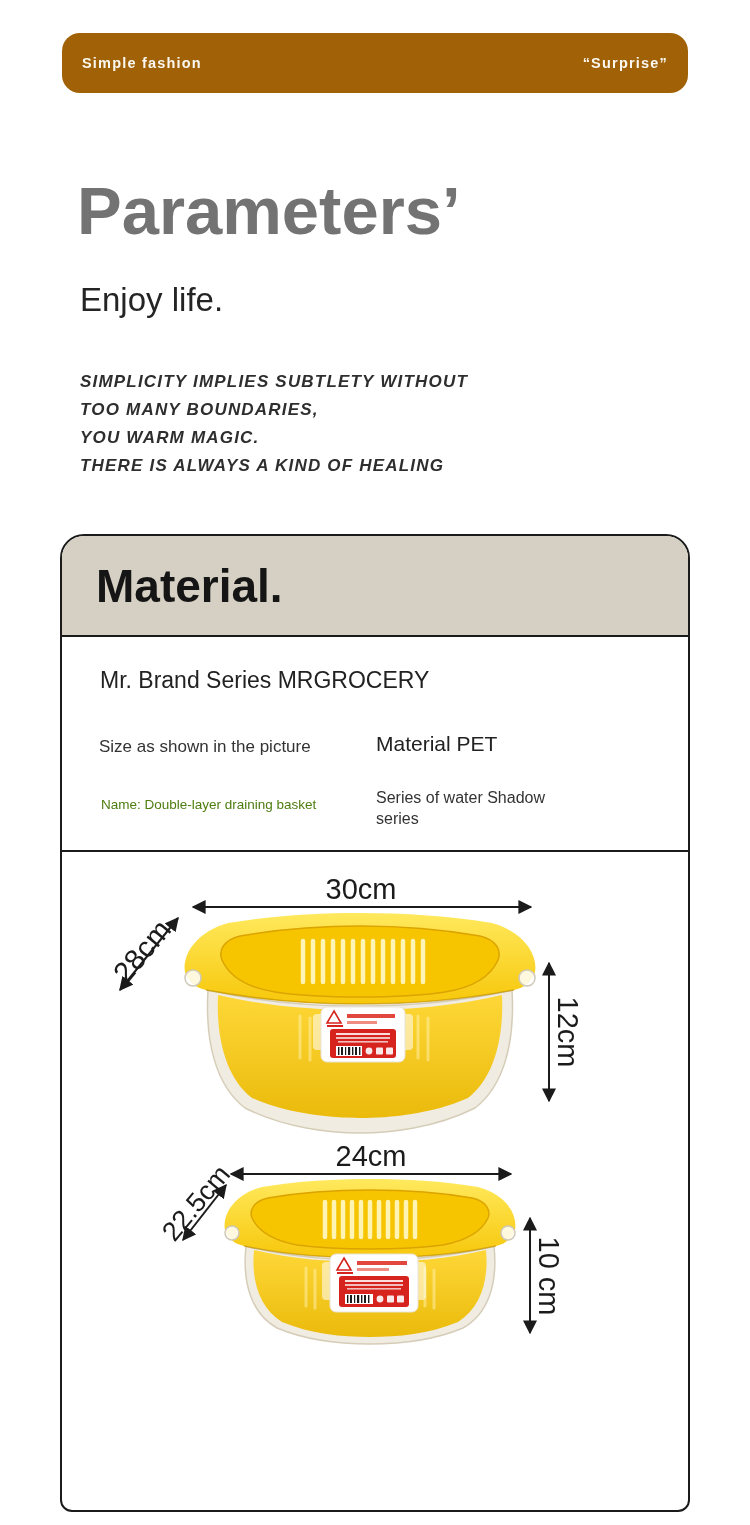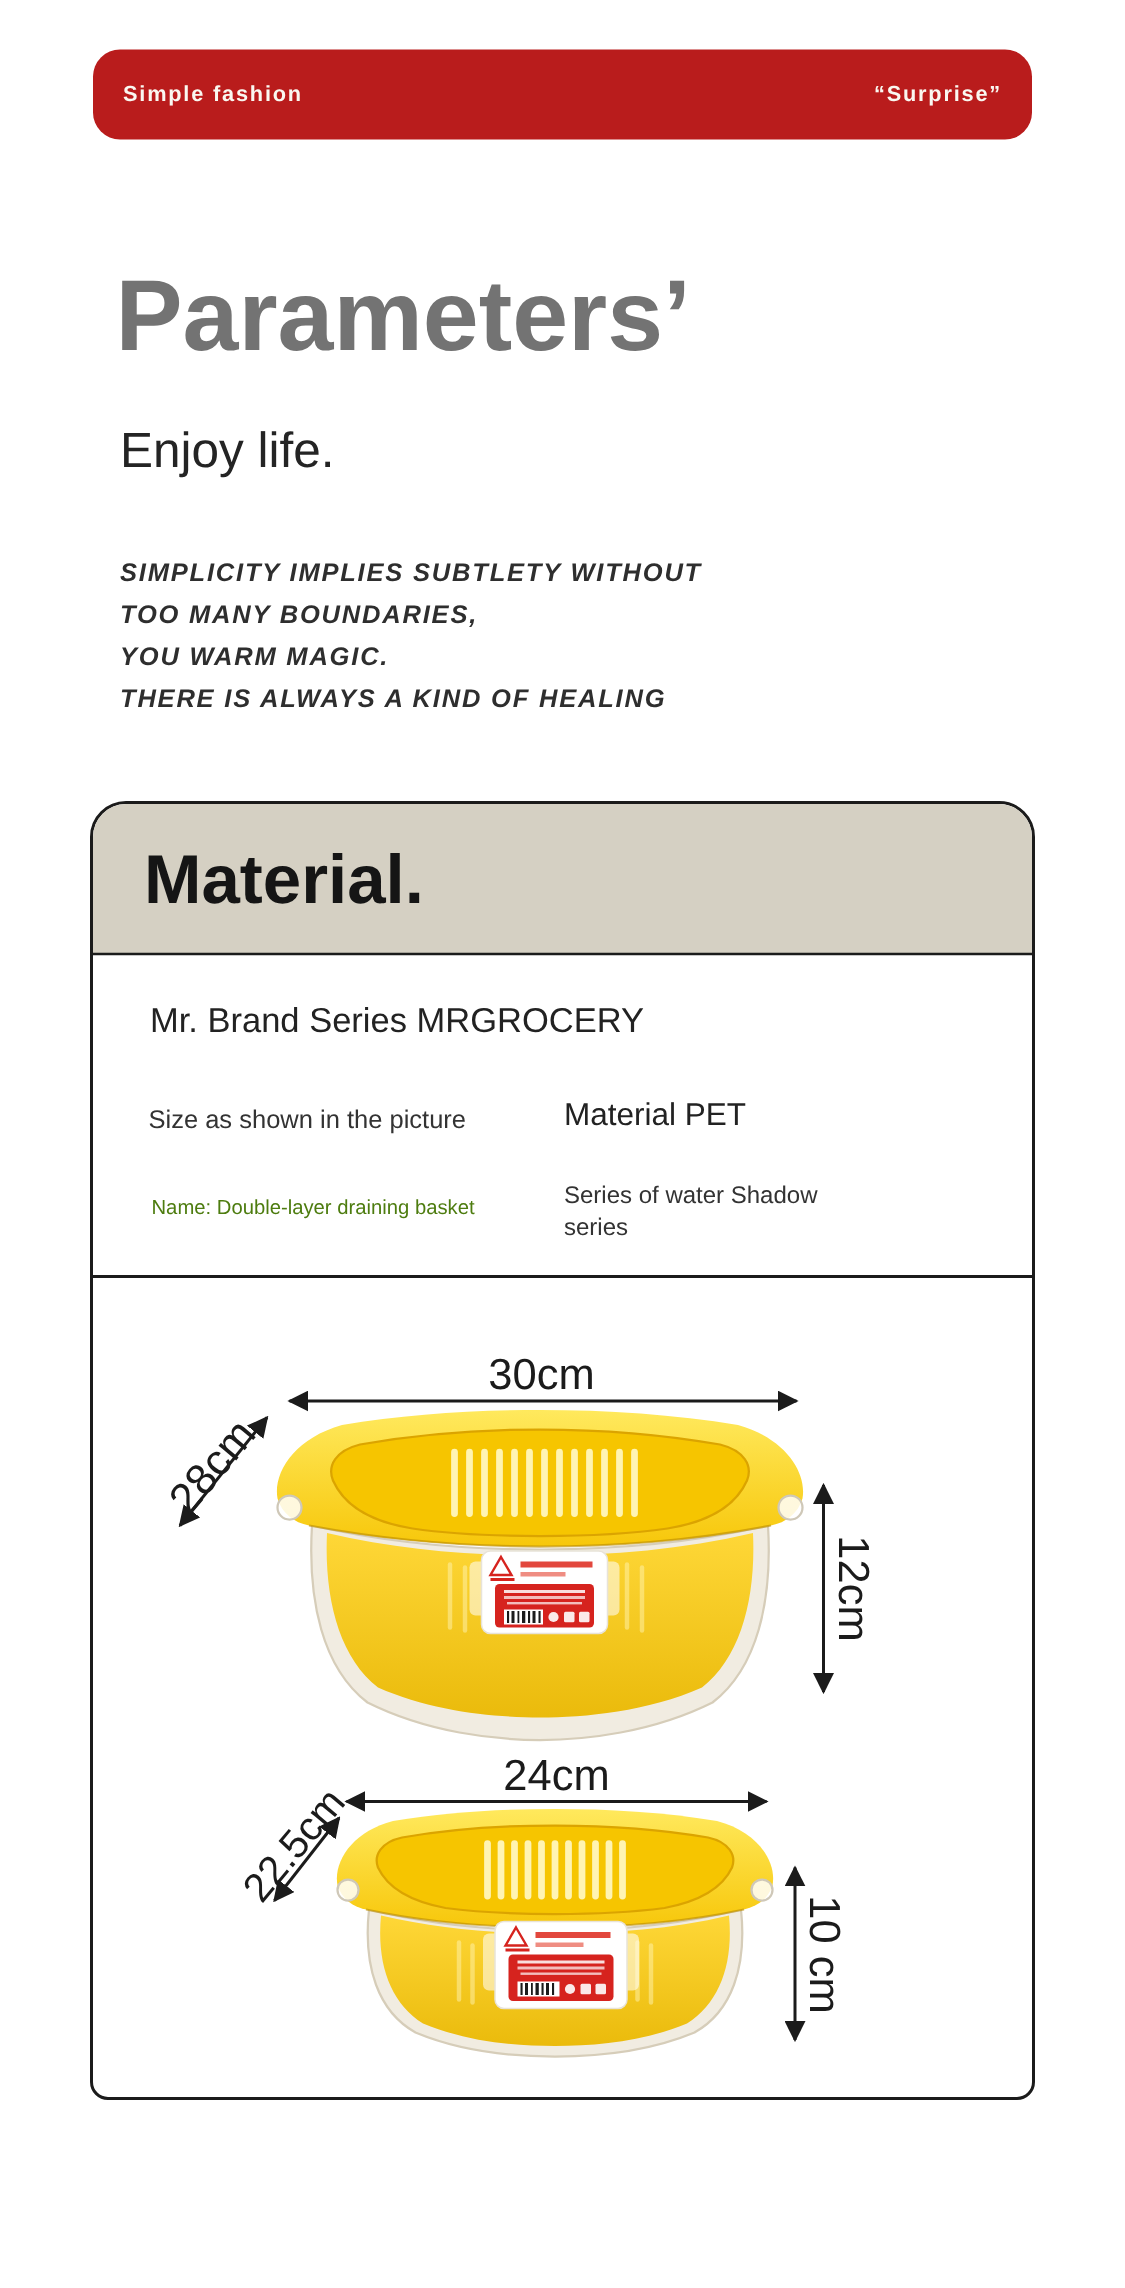--- a/index.html
+++ b/index.html
@@ -5,50 +5,50 @@
   html,body{margin:0;padding:0;}
   body{
     width:750px;height:1525px;position:relative;background:#ffffff;
     font-family:"Liberation Sans",sans-serif;color:#1b1b1b;overflow:hidden;
   }
   .abs{position:absolute;}
 
   
   .top-bar{
     left:62px;top:33px;width:626px;height:60px;border-radius:18px;
-    background:#b91c1c;display:flex;align-items:center;justify-content:space-between;
+    background:#a16207;display:flex;align-items:center;justify-content:space-between;
     padding:0 20px;box-sizing:border-box;
   }
   .top-bar span{
     font-size:14.5px;font-weight:bold;color:#faf8f1;letter-spacing:1.2px;
   }
 
   
   .hero-title{left:77px;top:176px;font-size:67px;font-weight:bold;color:#737373;line-height:1.05;}
   .hero-subtitle{left:80px;top:281px;font-size:33px;font-weight:400;color:#242424;}
   .tagline{left:80px;top:368px;font-size:17px;font-weight:bold;font-style:italic;
     letter-spacing:1.2px;line-height:28px;color:#2e2e2e;}
 
   
   .material-card{
-    left:60px;top:534px;width:630px;height:866px;box-sizing:border-box;
+    left:60px;top:534px;width:630px;height:978px;box-sizing:border-box;
     border:2px solid #1b1b1b;border-radius:24px 24px 12px 12px;background:#ffffff;
   }
   .card-header{
     height:99px;background:#d5d0c3;border-bottom:2px solid #1b1b1b;
     border-radius:22px 22px 0 0;display:flex;align-items:center;
   }
   .card-header h2{margin:0 0 0 34px;font-size:46px;font-weight:bold;color:#151515;}
   .card-info{position:relative;height:213px;border-bottom:2px solid #1b1b1b;}
   .brand-line{left:38px;top:30px;font-size:23px;color:#222;}
   .size-note{left:37px;top:100px;font-size:17px;color:#333;}
   .material-note{left:314px;top:95px;font-size:21px;color:#222;}
   .name-note{left:39px;top:160px;font-size:13.5px;color:#4d7c0f;}
   .series-note{left:314px;top:150px;font-size:16px;color:#333;width:175px;line-height:21px;}
-  .card-figures{position:relative;height:548px;margin-top:27px;}
+  .card-figures{position:relative;height:548px;}
   .card-figures svg{position:absolute;left:0;top:0;}
 
   .dim-text{font-size:29px;fill:#1b1b1b;font-family:"Liberation Sans",sans-serif;}
   .dim-text-sm{font-size:27px;fill:#1b1b1b;font-family:"Liberation Sans",sans-serif;}
   .dim-line{stroke:#1b1b1b;stroke-width:2;}
 </style>
 </head>
 <body>
 
 <div class="abs top-bar">

